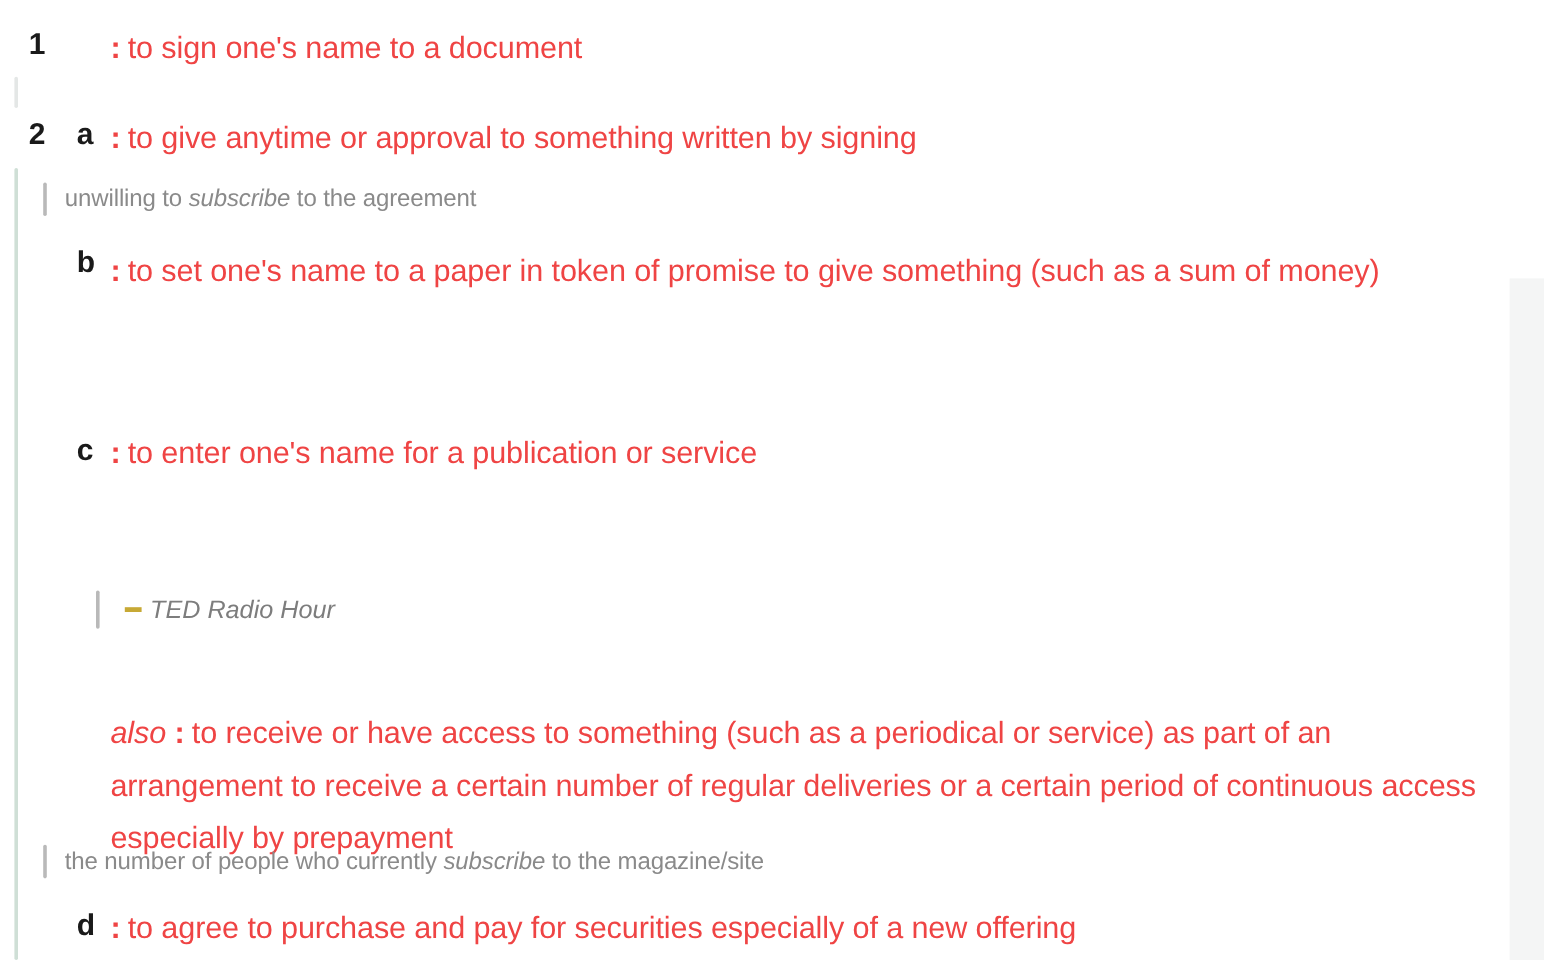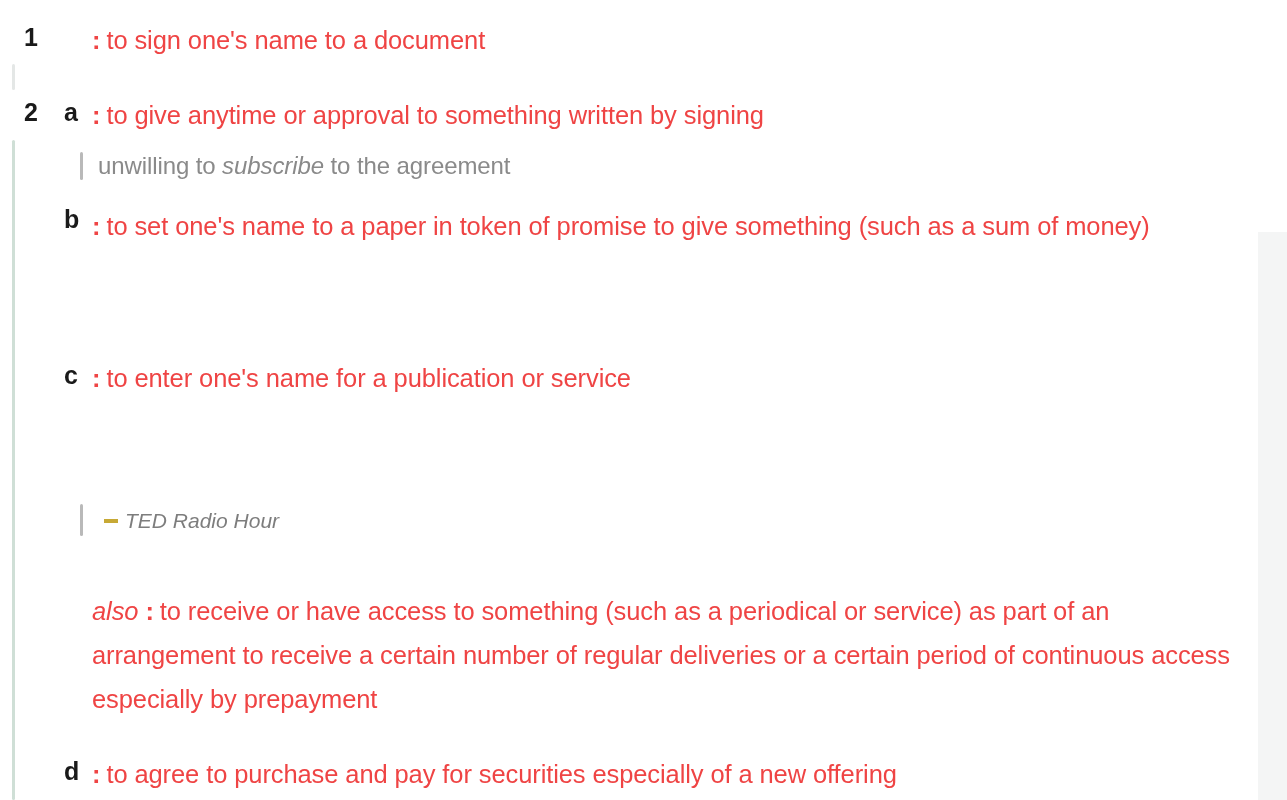--- a/index.html
+++ b/index.html
@@ -94,23 +94,23 @@
     font-weight: bold;
     margin-right: 6px;
   }
   .def-body .also {
     font-style: italic;
   }
 
   
   .example {
     position: relative;
-    margin-left: 80px;
+    margin-left: 36px;
     padding-left: 18px;
-    font-size: 24px;
+    font-size: 20px;
     line-height: 42px;
     color: #8a8a8a;
     letter-spacing: -0.1px;
   }
   .example::before {
     content: "";
     position: absolute;
     left: 0;
     top: 7px;
     bottom: 7px;
@@ -197,31 +197,34 @@
       <div class="sense-row">
         <span class="sense-letter" style="top:3px;">c</span>
         <div class="def-body" style="line-height:36px;">
           <span class="colon">:</span><span>to enter one's name for a publication or service</span>
         </div>
       </div>
     </div>
 
 
 
-    <div class="attribution" style="position:absolute; left:0; top:504px; width:1160px;">
+    <div class="attribution" style="position:absolute; left:0; top:492px; width:1160px;">
       <span class="dash"></span><span>TED Radio Hour</span>
     </div>
 
     <div class="sense" style="position:absolute; left:0; top:589px; width:1258px;">
       <div class="def-body" style="width:1160px;">
         <span class="also">also</span>
         <span class="colon">:</span><span>to receive or have access to something (such as a periodical or service) as part of an arrangement to receive a certain number of regular deliveries or a certain period of continuous access especially by prepayment</span>
       </div>
     </div>
 
+    <div class="example" style="position:absolute; left:0; top:697px; width:1160px;">
+      <span>the number of people who currently </span><em>subscribe</em><span> to the magazine/site</span>
+    </div>
 
     <div class="sense" style="position:absolute; left:0; top:756px; width:1258px;">
       <div class="sense-row">
         <span class="sense-letter" style="top:3px;">d</span>
         <div class="def-body" style="line-height:36px;">
           <span class="colon">:</span><span>to agree to purchase and pay for securities especially of a new offering</span>
         </div>
       </div>
     </div>
 

